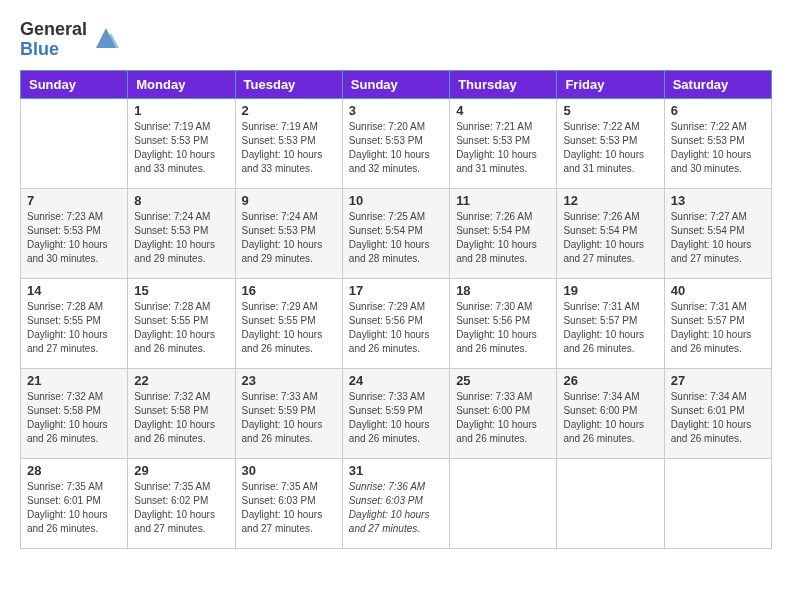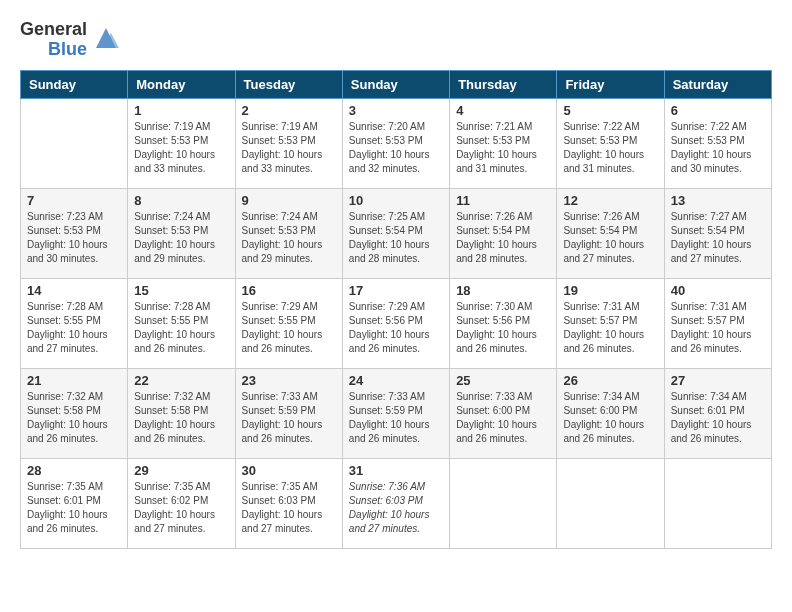--- a/index.html
+++ b/index.html
@@ -12,21 +12,20 @@
     }
     .header {
       display: flex;
       justify-content: space-between;
       align-items: flex-start;
       margin-bottom: 10px;
     }
     .logo {
       display: flex;
       align-items: center;
-      text-align: right;
     }
     .logo-text {
       display: flex;
       flex-direction: column;
       line-height: 1.1;
     }
     .logo-general {
       font-size: 18px;
       font-weight: bold;
       color: #333;
@@ -88,21 +87,21 @@
     .empty-cell {
       background: #f9f9f9;
     }
     tr:nth-child(even) td {
       background-color: #f5f5f5;
     }
     tr:nth-child(odd) td {
       background-color: #ffffff;
     }
     .calendar thead tr th {
-      background-color: #0c4a6e;
+      background-color: #6d28d9;
     }
   </style>
 </head>
 <body>
 
 <div class="header">
   <div class="logo">
     <div class="logo-text">
       <span class="logo-general">General</span>
       <span class="logo-blue">Blue</span>

